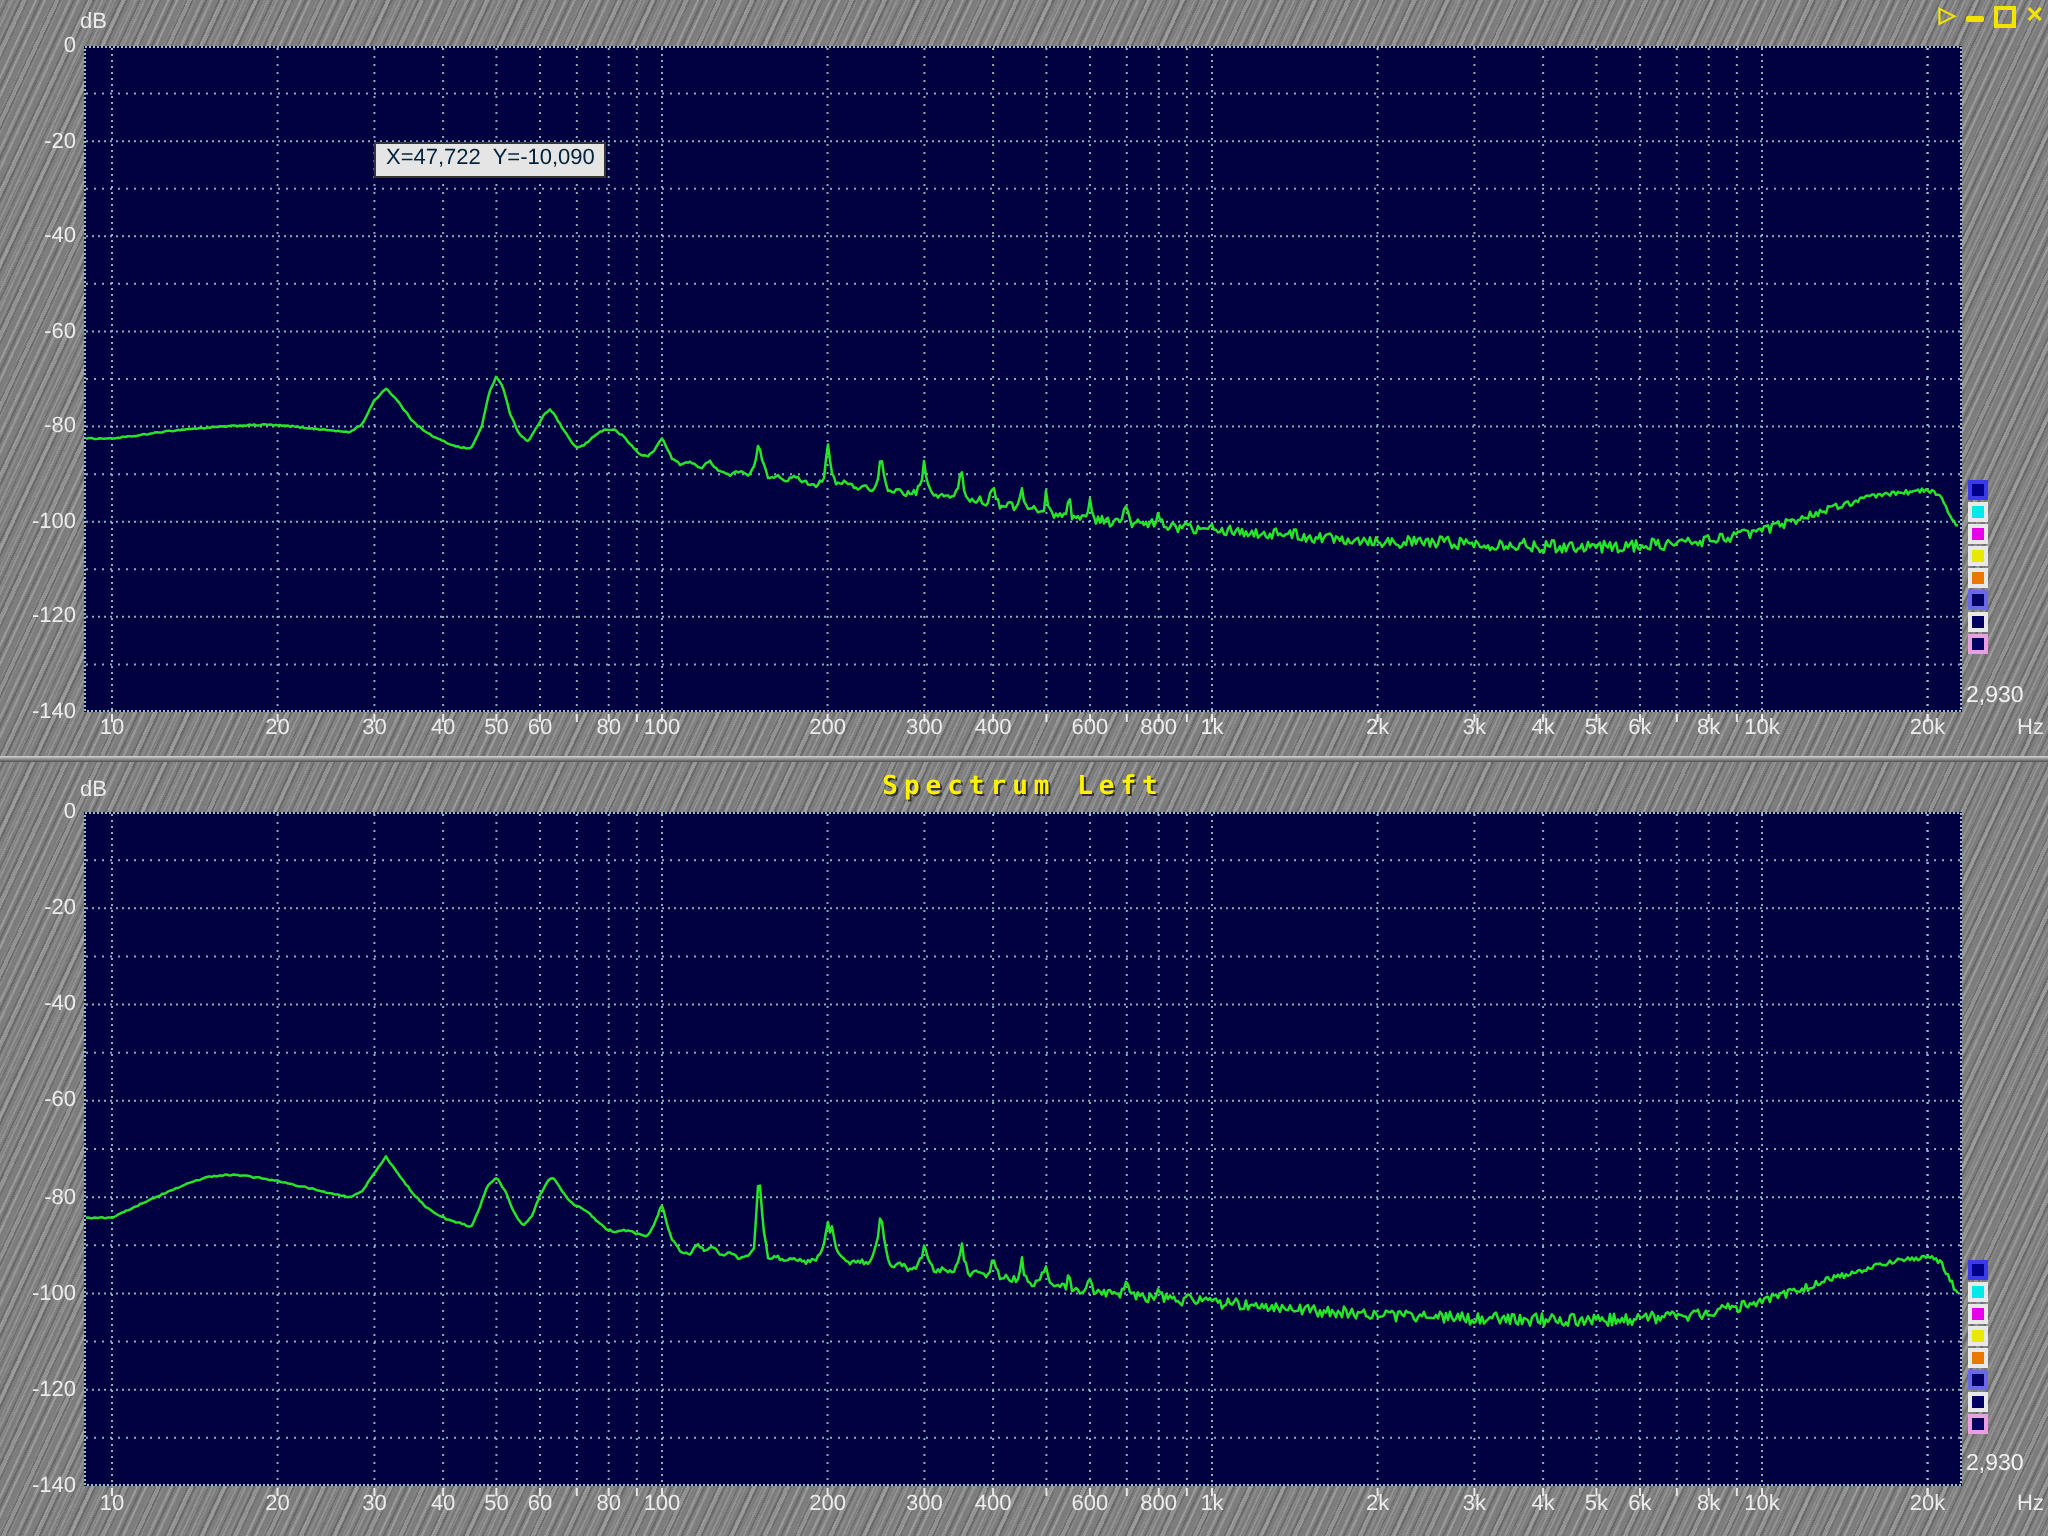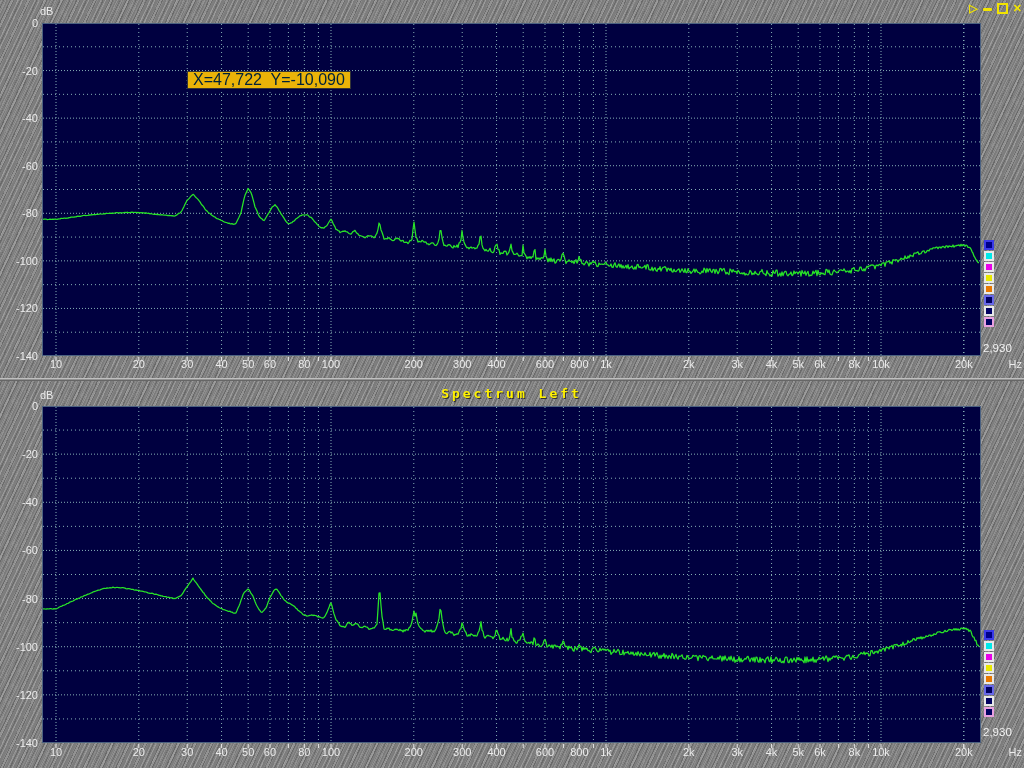--- a/index.html
+++ b/index.html
@@ -22,22 +22,22 @@
   }
   .plot{position:absolute;}
   .axis-label{position:absolute;color:#ececec;font-size:11px;line-height:12px;white-space:pre;}
   .ylab{width:38px;text-align:right;}
   .xlab{width:44px;text-align:center;transform:translateX(-22px);}
   .unit{position:absolute;color:#ececec;font-size:11px;}
   .corner-val{position:absolute;color:#f2f2f2;font-size:11.5px;}
   .swatches{position:absolute;width:14px;}
   .swatch{width:10px;height:10px;box-sizing:border-box;border:2px solid #fff;margin-bottom:1px;}
   .tooltip{
-    position:absolute;background:#eab308;border:1px solid #353535;
-    color:#00223a;font-size:16px;line-height:13px;padding:1px 5px 2px 5px;white-space:pre;
+    position:absolute;background:#e5e5e5;border:1px solid #353535;
+    color:#00223a;font-size:11px;line-height:13px;padding:1px 5px 2px 5px;white-space:pre;
   }
   .win-controls{position:absolute;top:1px;right:2px;display:flex;align-items:center;gap:5px;height:14px;}
   .wc{color:#f2e400;font-size:11px;line-height:12px;font-weight:bold;cursor:default;}
   .wc-min{width:9px;height:3px;background:#f2e400;border-radius:1px;margin-top:3px;}
   .wc-max{width:7px;height:7px;border:2px solid #f2e400;box-sizing:content-box;}
   svg{display:block;}
 </style>
 </head>
 <body>
 

